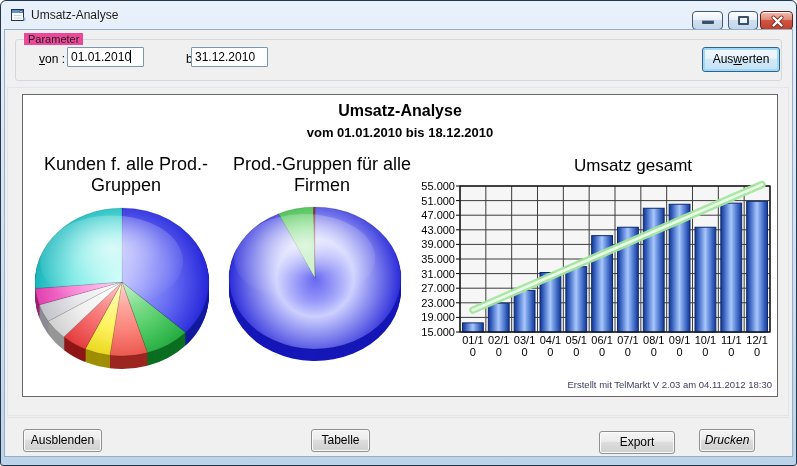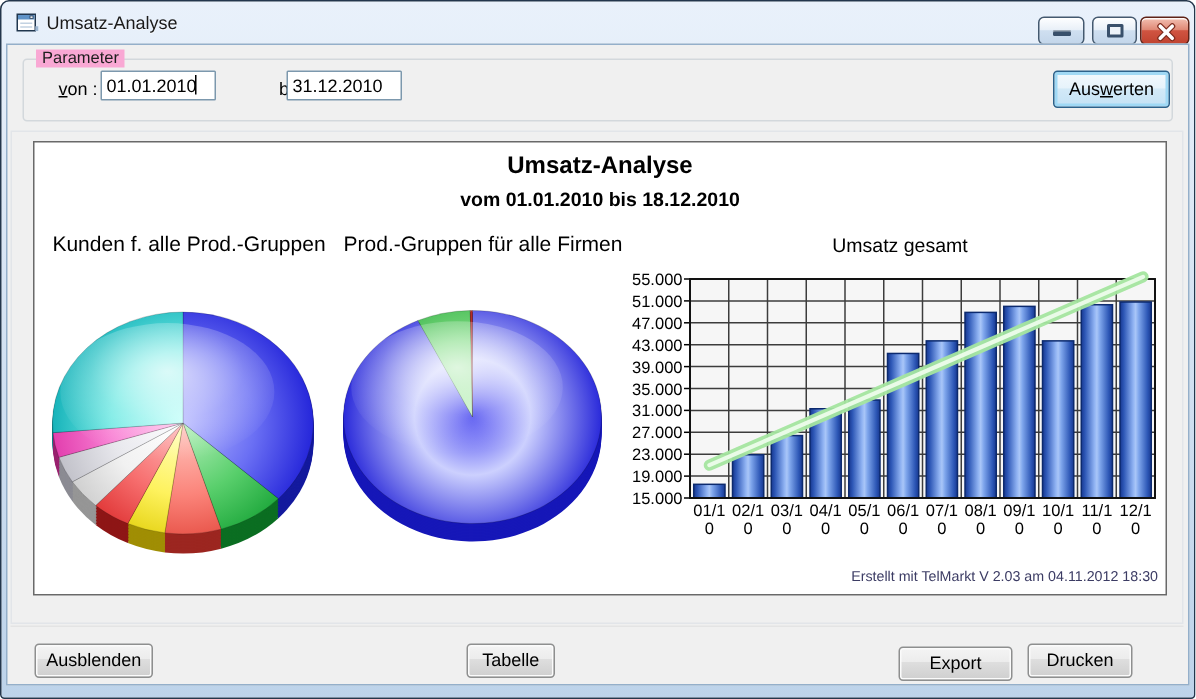--- a/index.html
+++ b/index.html
@@ -36,21 +36,21 @@
   .client{
     position:absolute;left:3px;right:3px;top:28px;bottom:8px;
     background:#f0f0f0;border:1px solid #94afca;
   }
   
   .param-group{
     position:absolute;left:10px;top:9px;width:767px;height:42px;
     border:1px solid #d3d8dc;border-radius:3px;
   }
   .param-label{
-    position:absolute;left:8px;top:-7px;padding:0 4px;background:#f9a8d4;
+    position:absolute;left:8px;top:-7px;padding:0 4px;background:#ec4899;
     font-size:11px;color:#1e1e1e;
   }
   .fld-label{position:absolute;font-size:12px;color:#000;}
   .mnemonic{text-decoration:underline;}
   .fieldwrap{position:absolute;width:77px;height:20px;}
   .textbox{
     width:100%;height:100%;border:1px solid #7c98ad;background:#fff;
     font-family:"Liberation Sans",sans-serif;font-size:12px;color:#000;
     padding:1px 3px;margin:0;border-radius:1px;
   }
@@ -72,36 +72,36 @@
   .content-panel{
     position:absolute;left:2px;top:57px;width:782px;height:329px;
     background:#f0f0f0;border:1px solid #e2e5e9;
   }
   .report-panel{
     position:absolute;left:14px;top:6px;width:756px;height:303px;
     background:#ffffff;border:1px solid #696969;
   }
   .report-title{position:absolute;left:0;top:7px;width:100%;text-align:center;font-size:16px;font-weight:bold;color:#000;}
   .report-subtitle{position:absolute;left:0;top:30px;width:100%;text-align:center;font-size:13px;font-weight:bold;color:#000;}
-  .pie-label{position:absolute;top:59px;width:206px;text-align:center;font-size:14px;color:#000;}
+  .pie-label{position:absolute;top:59px;width:206px;text-align:center;font-size:18px;color:#000;}
   .pie1-label{left:0;}
   .pie2-label{left:196px;}
-  .bar-title{position:absolute;left:422px;top:61px;width:310px;text-align:center;font-size:13px;color:#000;}
+  .bar-title{position:absolute;left:455px;top:61px;width:310px;text-align:center;font-size:17px;color:#000;}
   .pie-svg{position:absolute;width:186px;height:172px;}
   #pie1{left:7px;top:108px;}
   #pie2{left:201px;top:108px;}
   #barchart{position:absolute;left:389px;top:46px;width:370px;height:235px;}
   #barchart text, .pie-svg text{font-family:"Liberation Sans",sans-serif;}
   .report-credit{position:absolute;right:5px;top:284px;font-size:9.5px;color:#3c3c64;}
   
   .button-strip{position:absolute;left:2px;top:387px;width:782px;height:41px;border-top:1px solid #e4e4e4;}
   .btn-ausblenden{left:18px;top:399px;width:79px;}
   .btn-tabelle{left:306px;top:399px;width:59px;}
   .btn-export{left:594px;top:401px;width:76px;}
-  .btn-drucken{left:680px;top:399px;width:70px;}
+  .btn-drucken{left:694px;top:399px;width:56px;font-style:italic;}
 </style>
 </head>
 <body>
 
 <div class="window">
 
   <div class="titlebar">
     <svg class="app-icon" viewBox="0 0 16 16">
       <rect x="1.5" y="2.5" width="12" height="11" fill="#ffffff" stroke="#20364e" stroke-width="1"></rect>
       <rect x="2" y="3" width="11" height="3" fill="#5f93c8"></rect>

